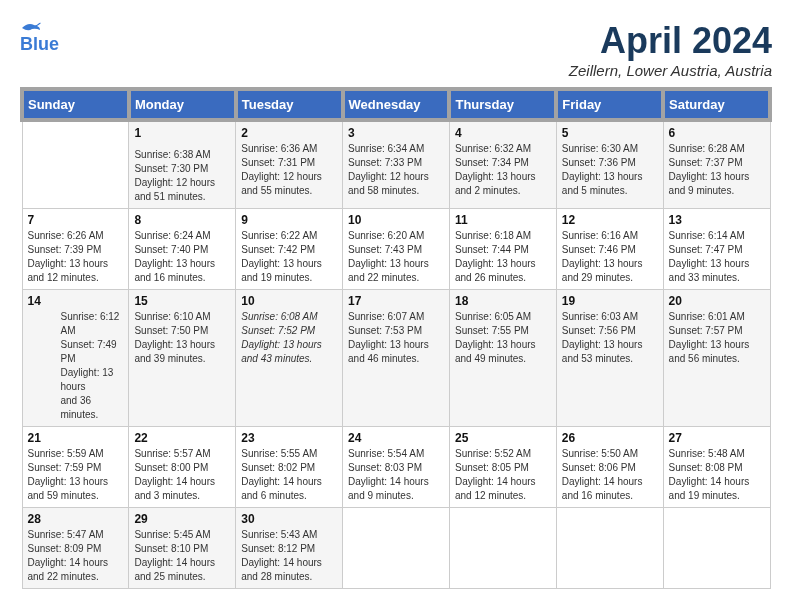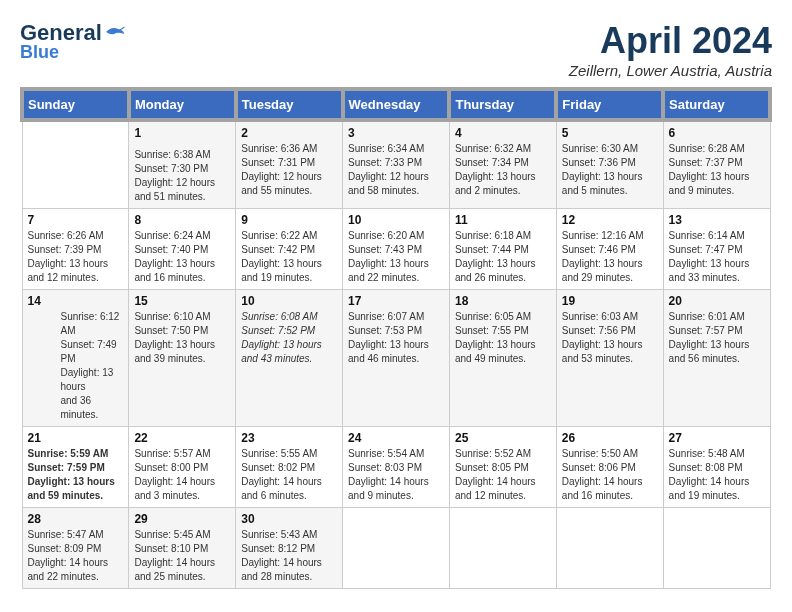--- a/index.html
+++ b/index.html
@@ -76,21 +76,20 @@
     .empty-cell {
       background: #fff !important;
     }
   </style>
 </head>
 <body>
 
 <div class="header">
   <div class="logo">
     <div style="display:flex; align-items:center; gap:2px;">
-      <span style="font-size:22px; font-weight:bold; color:#1a3a5c;">General</span>
       <svg width="22" height="18" viewBox="0 0 22 18">
         <path d="M2,8 Q8,2 14,5 Q16,6 18,4 Q20,2 21,3 Q19,5 17,6 Q20,7 20,10 Q16,8 12,9 Q8,12 2,8Z" fill="#3a7bd5"></path>
       </svg>
     </div>
     <span style="font-size:18px; font-weight:bold; color:#3a7bd5; margin-top:-4px;">Blue</span>
   </div>
   <div class="title-block">
     <div class="month-title">April 2024</div>
     <div class="location">Zeillern, Lower Austria, Austria</div>
   </div>
@@ -185,21 +184,21 @@
         </td>
         <td>
           <span class="day-num">11</span>
           <div class="day-info" style="white-space: pre-line;">Sunrise: 6:18 AM
 Sunset: 7:44 PM
 Daylight: 13 hours
 and 26 minutes.</div>
         </td>
         <td>
           <span class="day-num">12</span>
-          <div class="day-info" style="white-space: pre-line;">Sunrise: 12:16 AM
+          <div class="day-info" style="white-space: pre-line;">Sunrise: 6:16 AM
 Sunset: 7:46 PM
 Daylight: 13 hours
 and 29 minutes.</div>
         </td>
         <td>
           <span class="day-num">13</span>
           <div class="day-info" style="white-space: pre-line;">Sunrise: 6:14 AM
 Sunset: 7:47 PM
 Daylight: 13 hours
 and 33 minutes.</div>
@@ -252,21 +251,21 @@
           <span class="day-num">20</span>
           <div class="day-info" style="white-space: pre-line;">Sunrise: 6:01 AM
 Sunset: 7:57 PM
 Daylight: 13 hours
 and 56 minutes.</div>
         </td>
       </tr>
       <tr>
         <td>
           <span class="day-num">21</span>
-          <div class="day-info" style="white-space: pre-line; font-weight: bold;">Sunrise: 5:59 AM
+          <div class="day-info" style="white-space: pre-line;">Sunrise: 5:59 AM
 Sunset: 7:59 PM
 Daylight: 13 hours
 and 59 minutes.</div>
         </td>
         <td>
           <span class="day-num">22</span>
           <div class="day-info" style="white-space: pre-line;">Sunrise: 5:57 AM
 Sunset: 8:00 PM
 Daylight: 14 hours
 and 3 minutes.</div>

